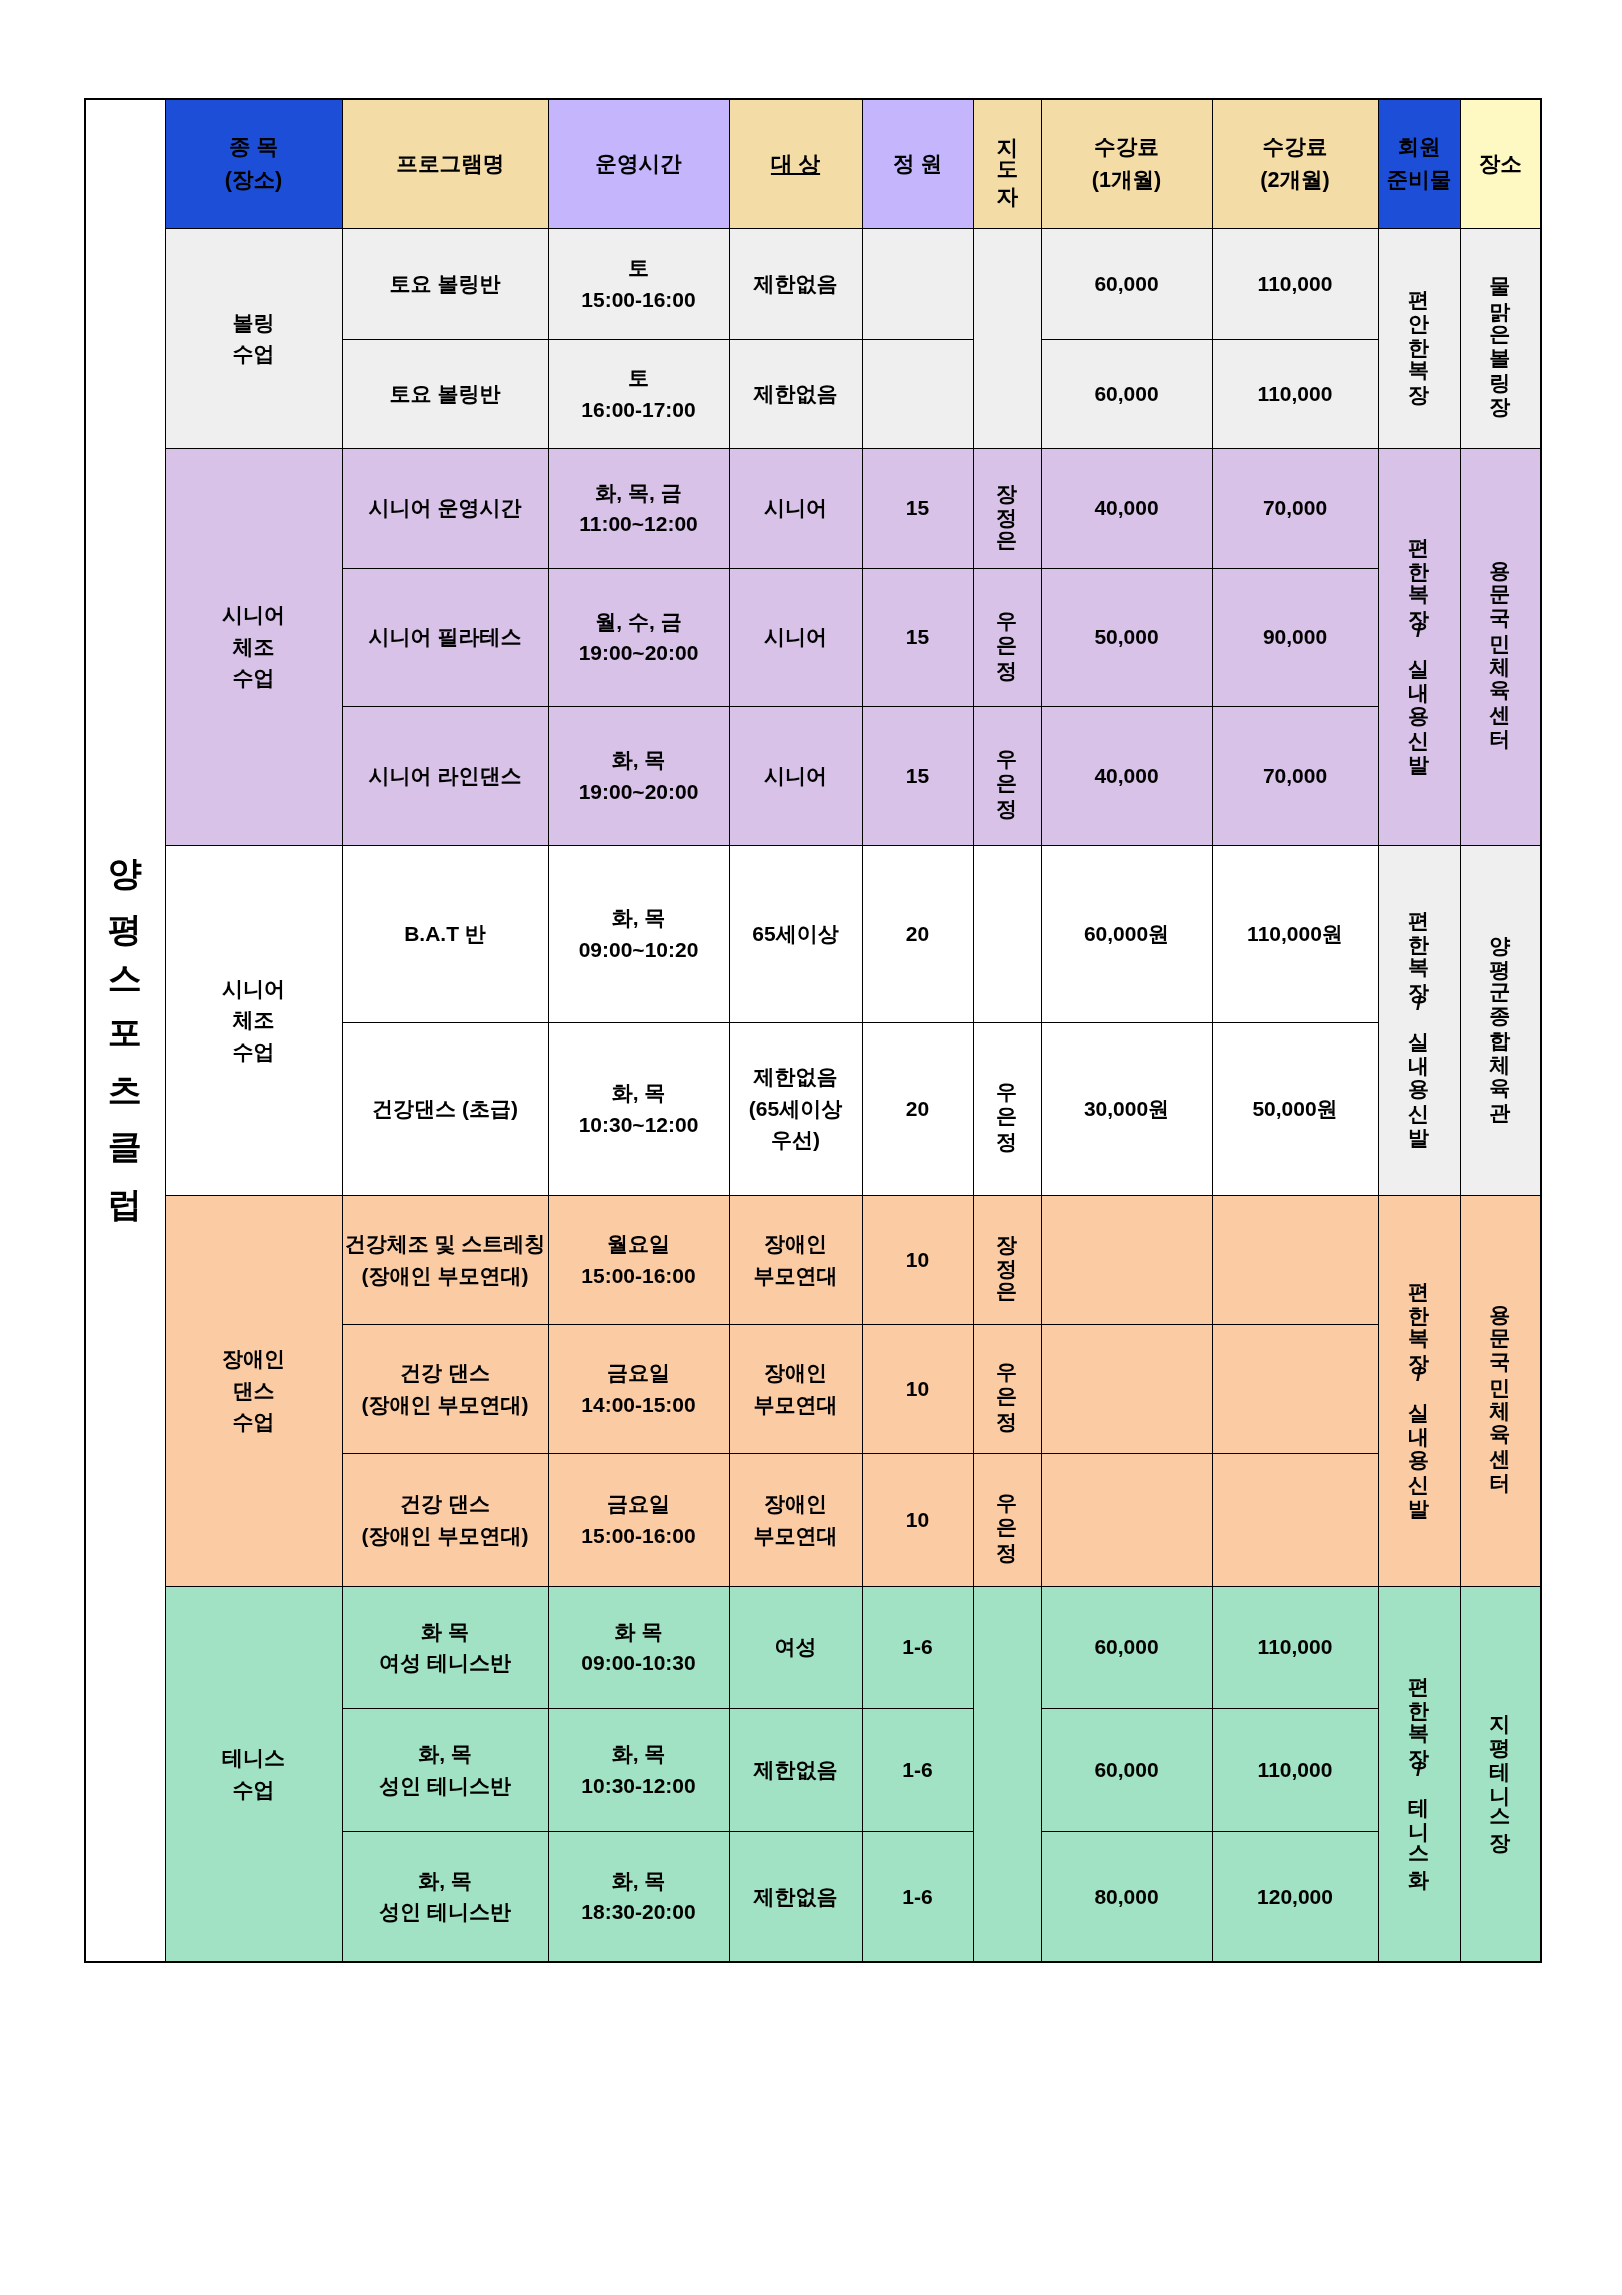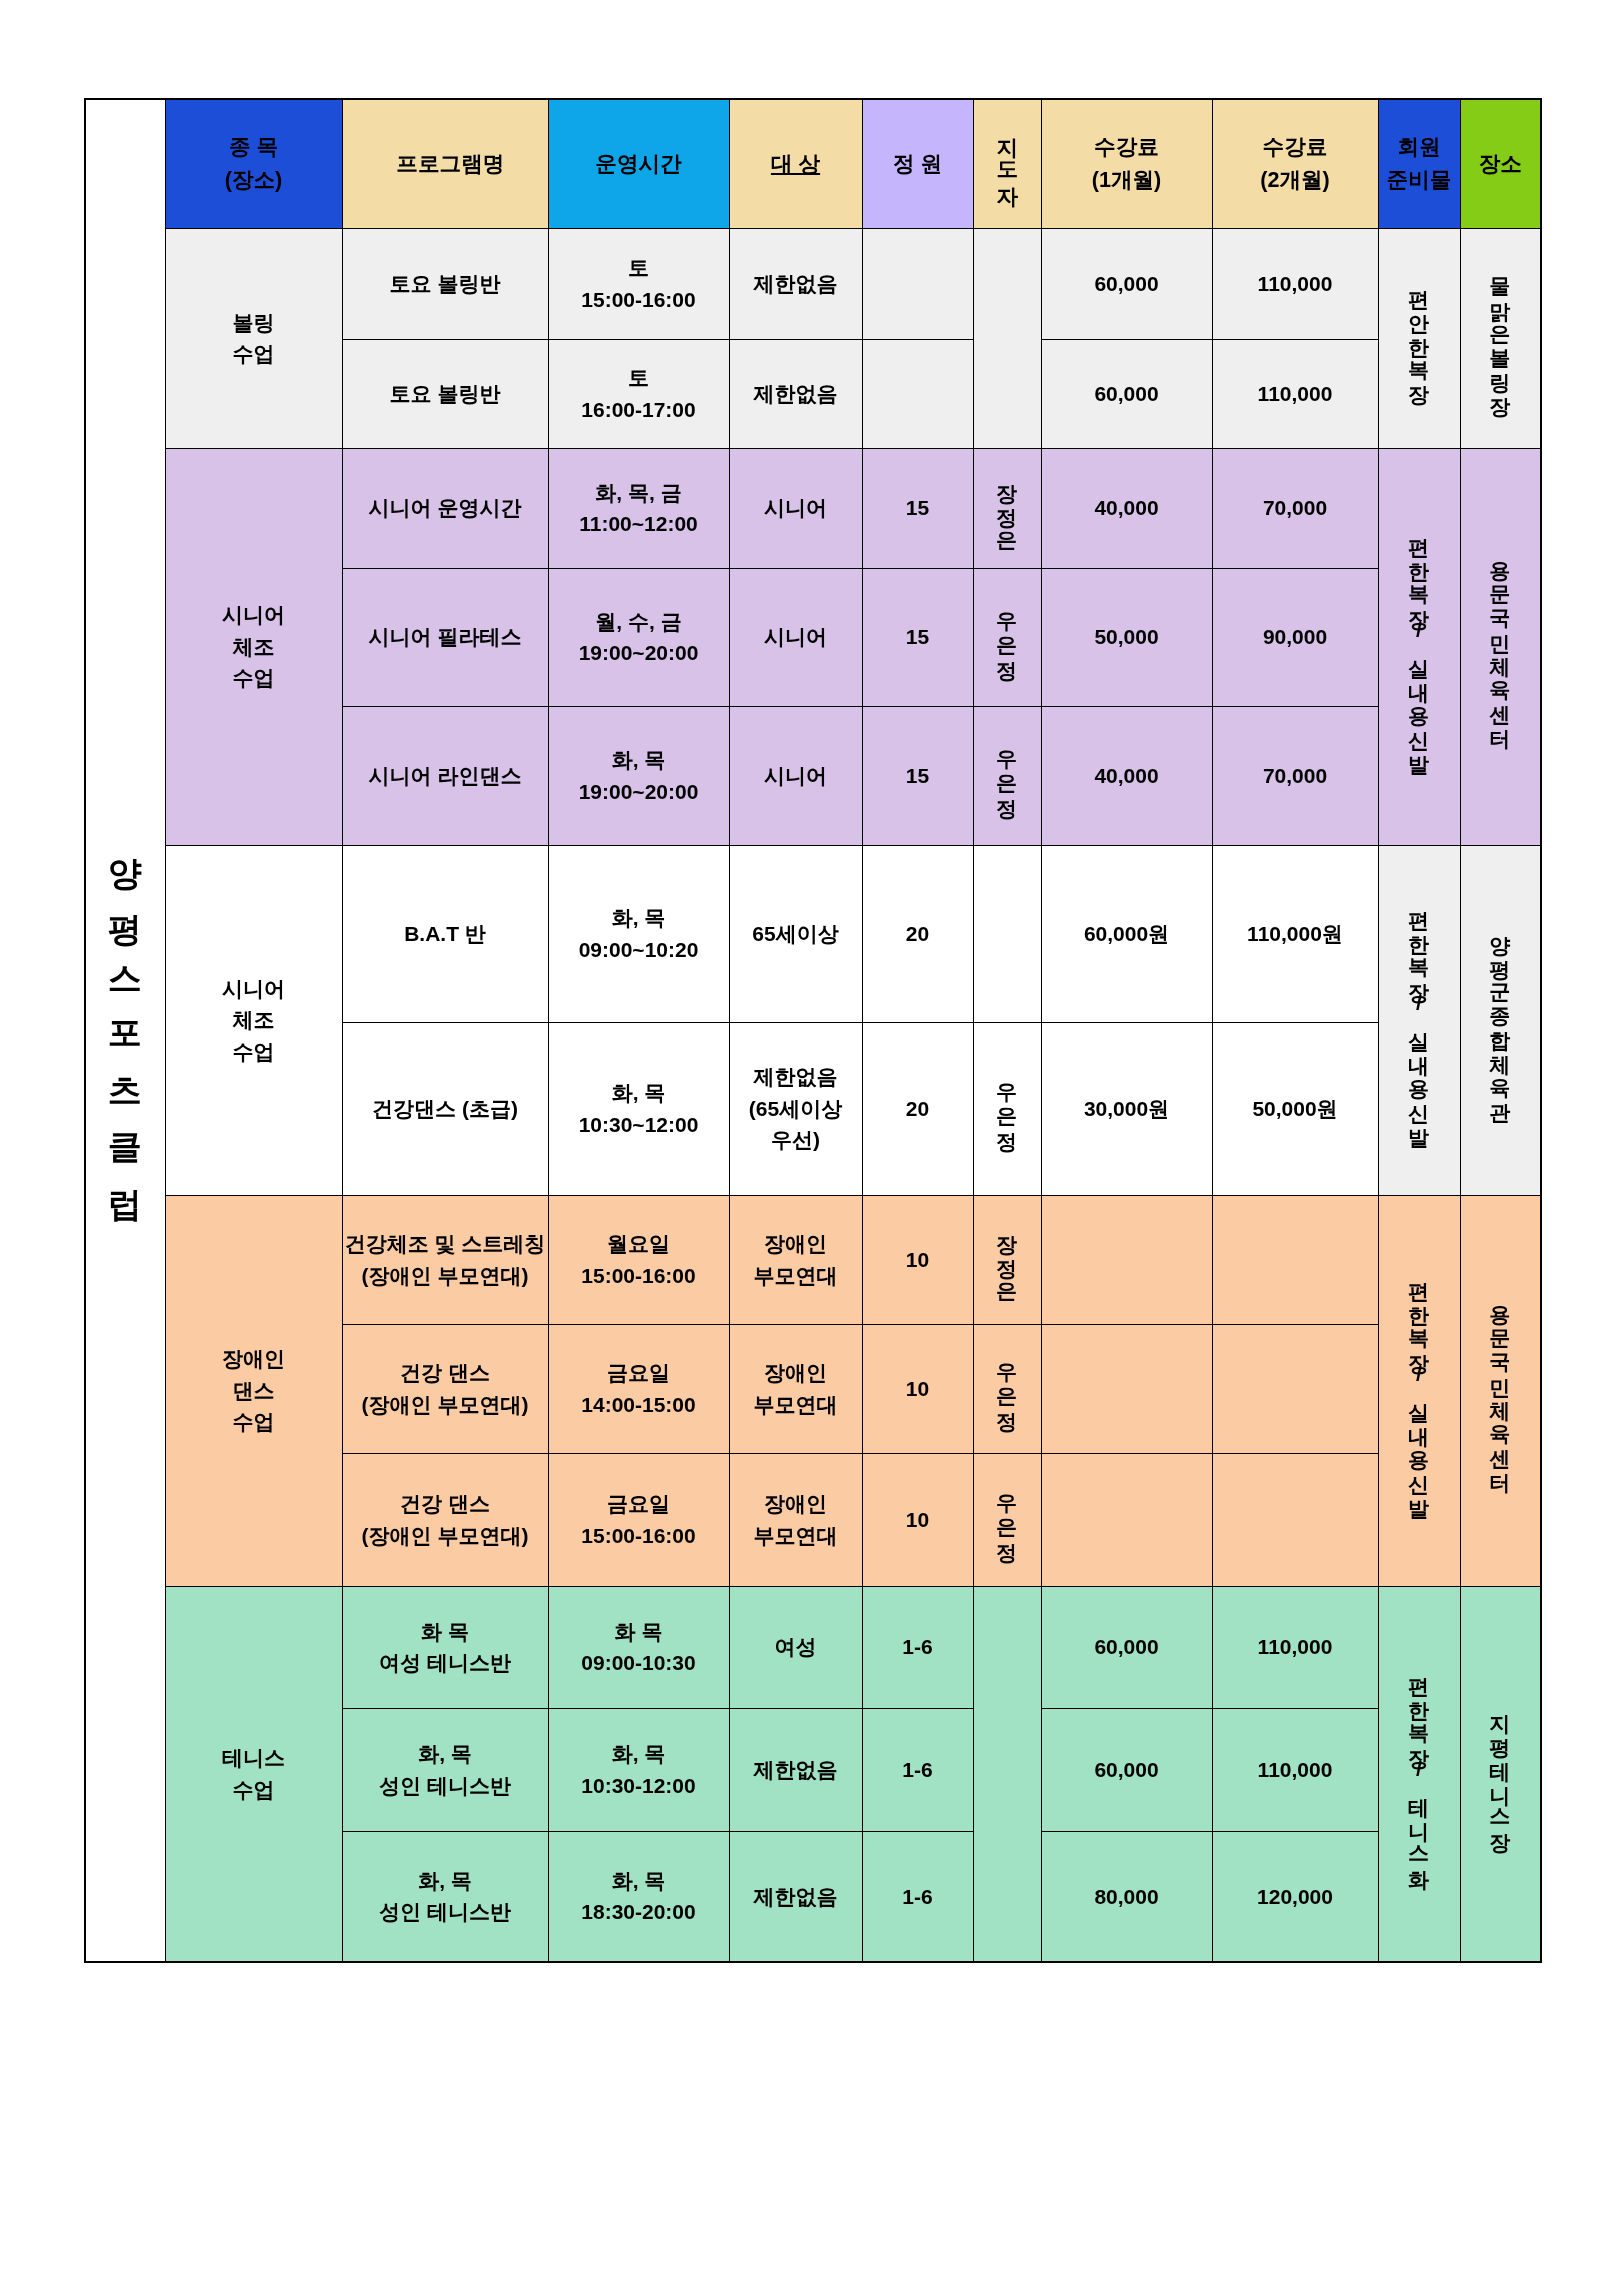--- a/index.html
+++ b/index.html
@@ -61,31 +61,31 @@
         <col style="width:82px">
         <col style="width:81px">
     </colgroup>
     <tbody>
 
       <tr style="height:129px">
         <td class="club-cell" rowspan="14"><span class="v club">양평스포츠클럽</span></td>
         <th style="background-color: #1d4ed8;">종 목
 (장소)</th>
         <th style="background-color: rgb(243, 220, 166); padding-left: 12px;">프로그램명</th>
-        <th style="background-color: #0ea5e9;">운영시간</th>
+        <th style="background-color: #c4b5fd;">운영시간</th>
         <th style="background-color: rgb(243, 220, 166); text-decoration: underline;">대 상</th>
         <th style="background-color: #c4b5fd;">정 원</th>
         <th style="background-color: rgb(243, 220, 166);"><span class="v">지도자</span></th>
         <th style="background-color: rgb(243, 220, 166);">수강료
 (1개월)</th>
         <th style="background-color: rgb(243, 220, 166);">수강료
 (2개월)</th>
         <th style="background-color: #1d4ed8;">회원
 준비물</th>
-        <th style="background-color: #84cc16;">장소</th>
+        <th style="background-color: #fef9c3;">장소</th>
       </tr>
 
       <tr style="height: 111px; background-color: rgb(239, 239, 239);">
         <td rowspan="2">볼링
 수업</td>
         <td>토요 볼링반</td>
         <td>토
 15:00-16:00</td>
         <td>제한없음</td>
         <td></td>

